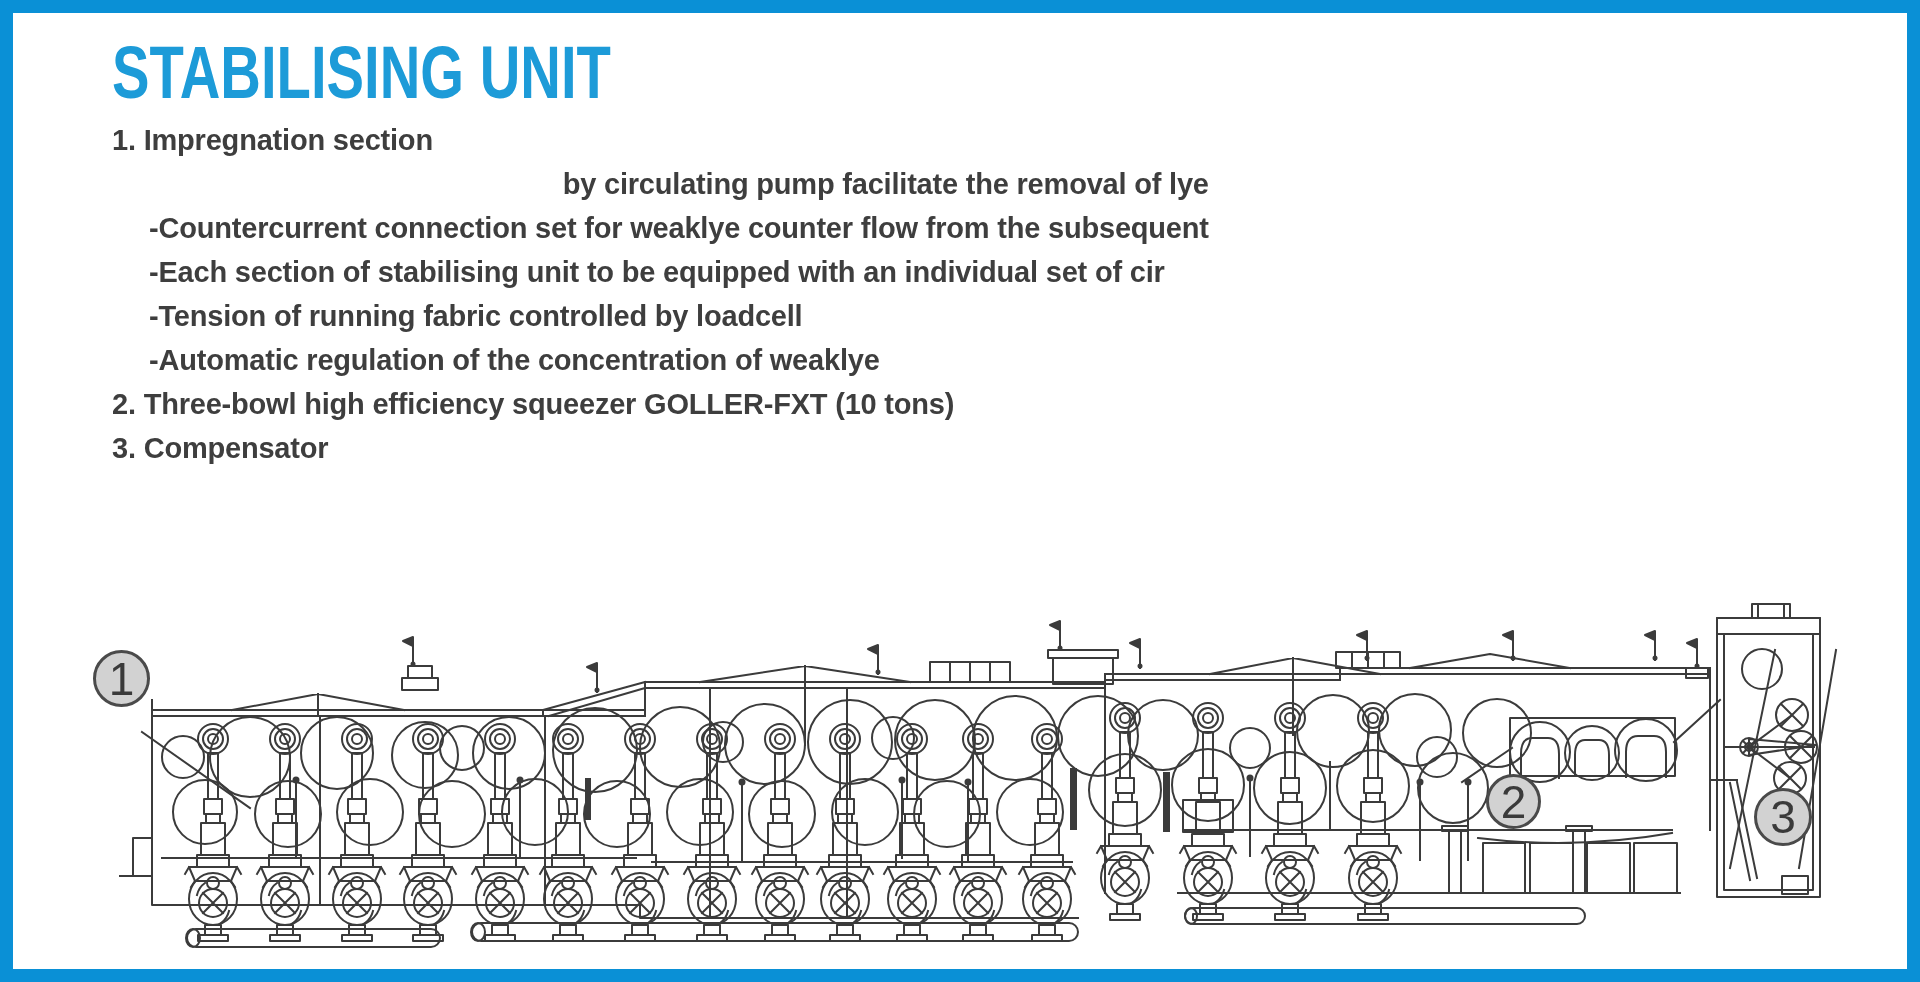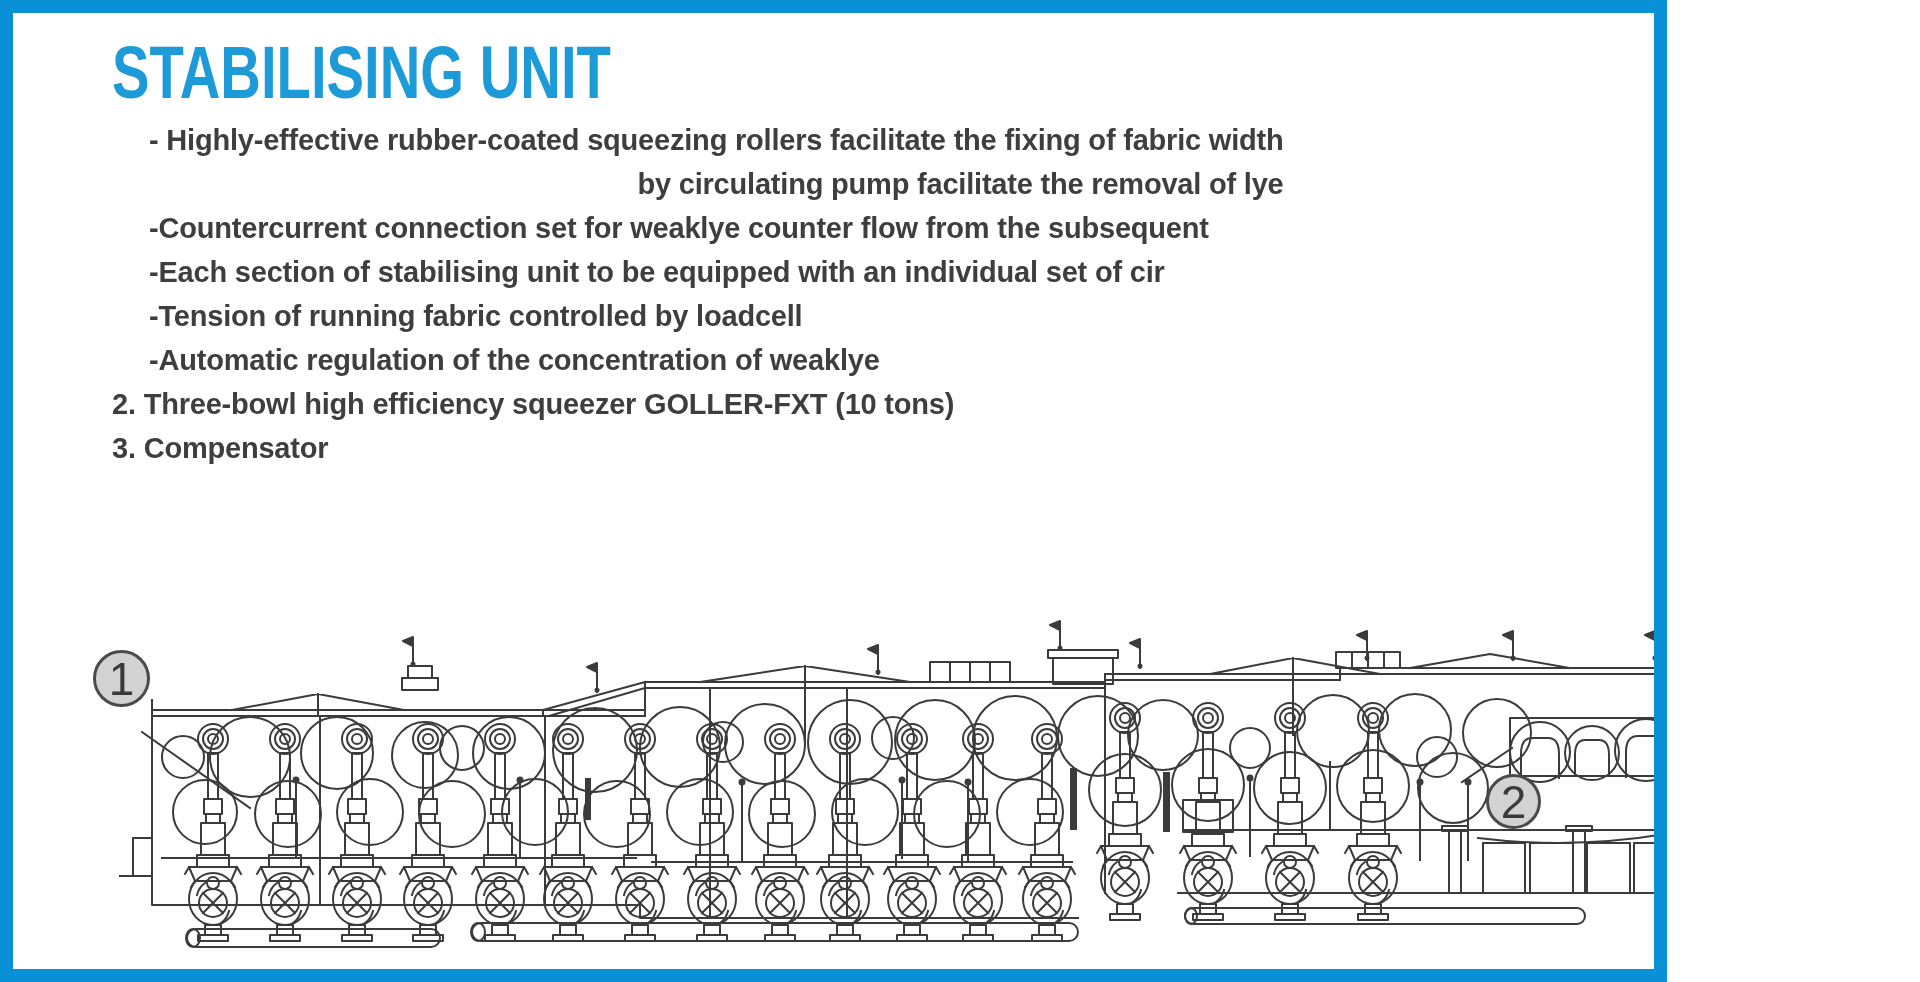--- a/index.html
+++ b/index.html
@@ -1,17 +1,17 @@
 <!DOCTYPE html>
 <html><head>
 <meta charset="utf-8">
 <style>
   html,body{margin:0;padding:0;background:#ffffff;}
   .stage{
-    position:relative;width:1667px;height:982px;background:#ffffff;
+    position:relative;width:1920px;height:982px;background:#ffffff;
     font-family:"Liberation Sans", sans-serif;overflow:hidden;
   }
   .frame{
     position:absolute;inset:0;border:13px solid #0a90d6;pointer-events:none;z-index:5;
   }
   .title{
     position:absolute;left:112px;top:30px;
     font-size:74px;font-weight:700;color:#1d9bd8;letter-spacing:0;
     transform:scaleX(0.76);transform-origin:left top;white-space:nowrap;
   }
@@ -35,21 +35,21 @@
 </style>
 </head>
 <body>
 
 <div class="stage">
   <div class="frame"></div>
 
   <div class="title">STABILISING UNIT</div>
 
   <div class="textlist">
-    <div class="ln dash">- Highly-effective rubber-coated squeezing rollers facilitate the fixing of fabric width</div>
+    <div class="ln num">1. Impregnation section</div>
     <div class="ln cont">by circulating pump facilitate the removal of lye</div>
     <div class="ln dash">-Countercurrent connection set for weaklye counter flow from the subsequent</div>
     <div class="ln dash">-Each section of stabilising unit to be equipped with an individual set of cir</div>
     <div class="ln dash">-Tension of running fabric controlled by loadcell</div>
     <div class="ln dash">-Automatic regulation of the concentration of weaklye</div>
     <div class="ln num">2. Three-bowl high efficiency squeezer GOLLER-FXT (10 tons)</div>
     <div class="ln num">3. Compensator</div>
   </div>
 
   <svg class="diagram-svg" viewBox="0 0 1920 982" fill="none" stroke="#3b3b3b" stroke-width="2" stroke-linejoin="round" stroke-linecap="square">

